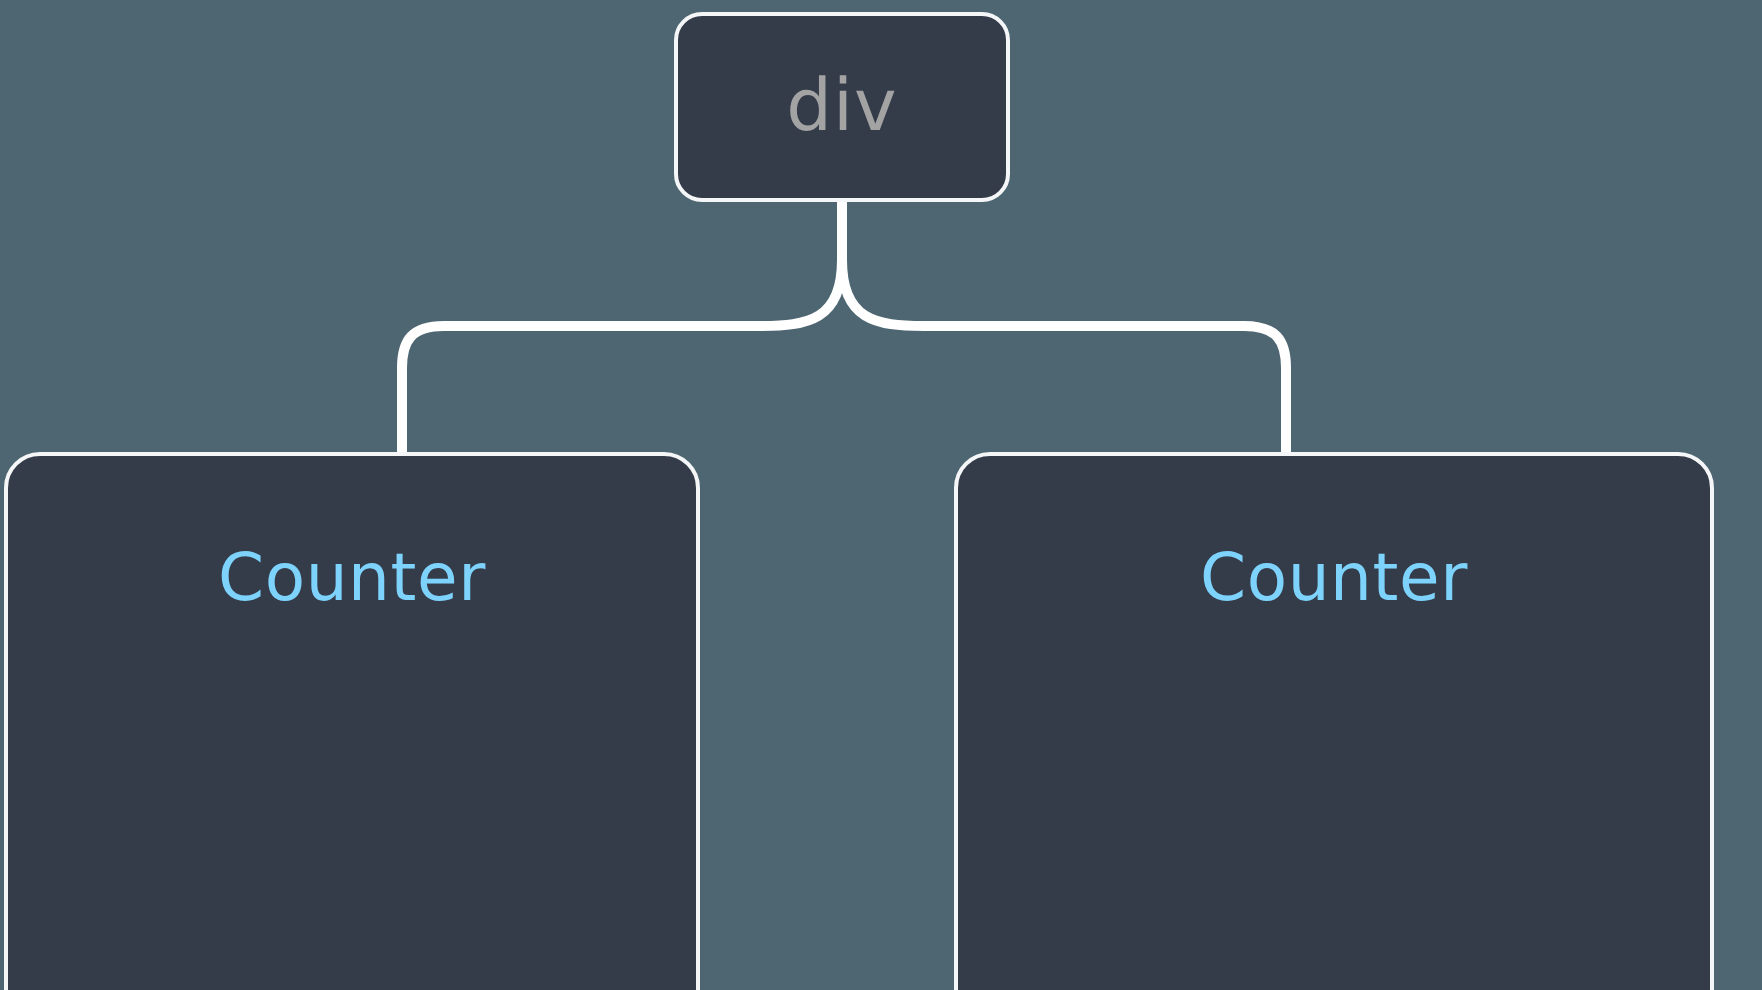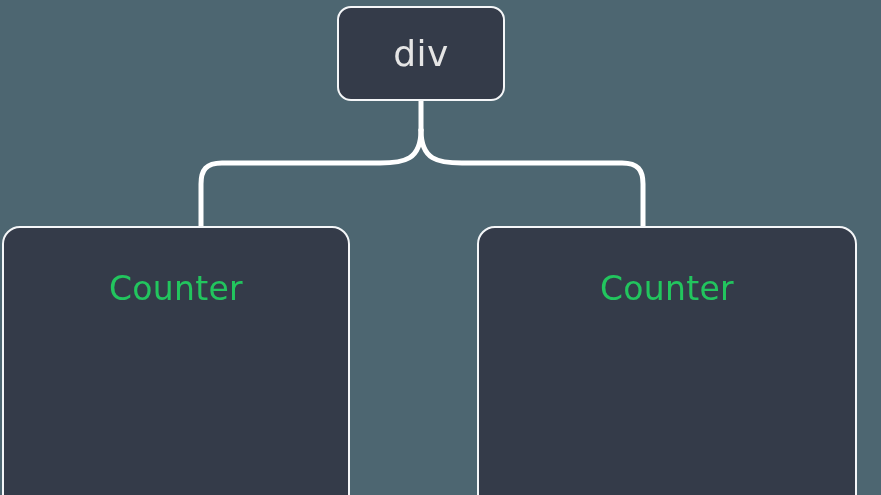--- a/index.html
+++ b/index.html
@@ -42,41 +42,41 @@
     left: 337px;
     top: 6px;
     width: 168px;
     height: 95px;
     border-radius: 14px;
     display: flex;
     align-items: center;
     justify-content: center;
   }
   .root-label {
-    color: #e5e5e5;
+    color: #a3a3a3;
     font-size: 36px;
     letter-spacing: 0.5px;
     line-height: 1;
   }
 
   .node-child {
     top: 226px;
     height: 290px;              
     border-radius: 18px;
   }
   .node-left  { left: 2px;   width: 348px; }
   .node-right { left: 477px; width: 380px; }
 
   .child-title {
     position: absolute;
     left: 0;
     right: 0;
     top: 44px;
     text-align: center;
-    color: #22c55e;
+    color: #7dd3fc;
     font-size: 33px;
     line-height: 1;
     letter-spacing: 0.3px;
   }
 </style>
 </head>
 <body>
 
 <div id="stage">
 

